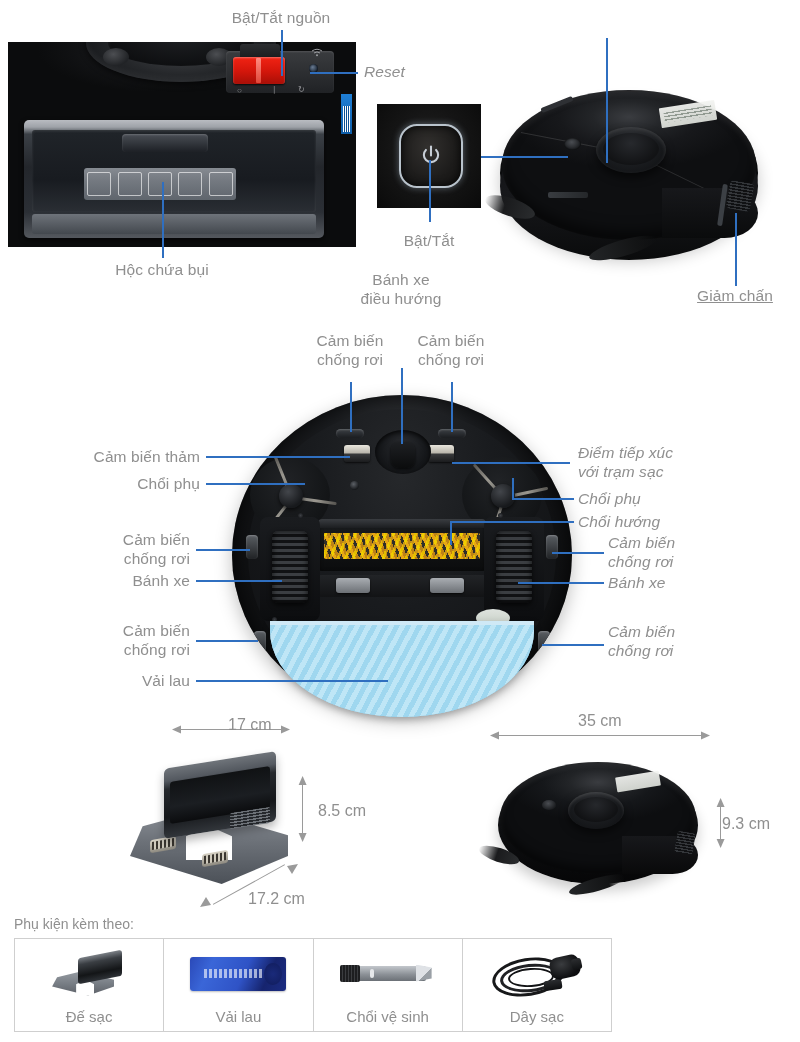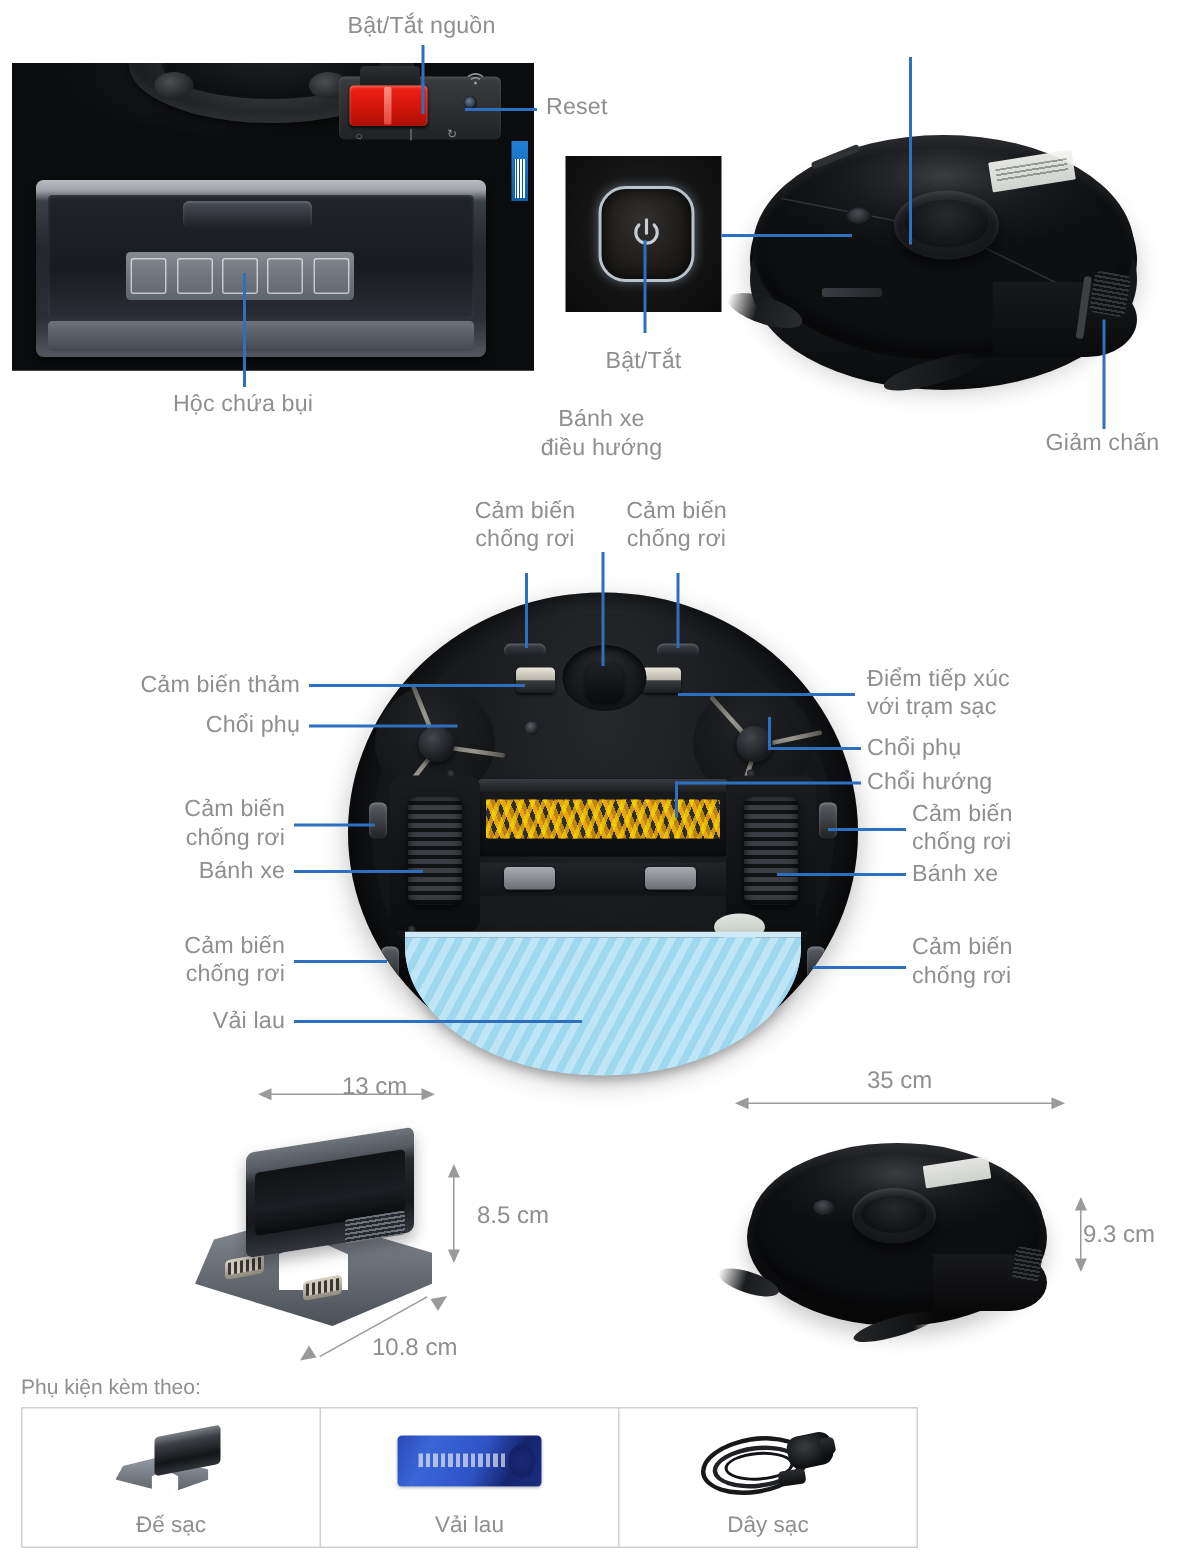--- a/index.html
+++ b/index.html
@@ -6,21 +6,21 @@
   body{
     width:800px;height:1042px;position:relative;overflow:hidden;
     font-family:"Liberation Sans","DejaVu Sans",sans-serif;
     color:#8c8c8c;
     -webkit-font-smoothing:antialiased;
   }
   .stage{position:absolute;left:0;top:0;width:800px;height:1042px;}
   .lbl{position:absolute;font-size:15.5px;line-height:19px;color:#8f8f8f;white-space:pre-line;letter-spacing:.1px;}
   .lbl.c{text-align:center;}
   .lbl.r{text-align:right;}
-  .lbl.l{text-align:left;}
+  .lbl.l{text-align:left;font-style:italic;}
   .ln{position:absolute;background:#2f6fc0;}
   .ln.v{width:1.6px;}
   .ln.h{height:1.6px;}
 
   
   .photo-bin{
     position:absolute;left:8px;top:42px;width:348px;height:205px;
     background:
       radial-gradient(ellipse 120px 42px at 150px 8px, #2b2c2e 0%, #121315 62%, #0b0c0d 100%),
       linear-gradient(180deg,#1a1b1d 0%,#141517 40%,#0e0f11 100%);
@@ -485,21 +485,21 @@
 
   <div class="ln h" style="left:552px;top:552px;width:52px;"></div>
 
   <div class="ln h" style="left:518px;top:582px;width:86px;"></div>
 
   <div class="ln h" style="left:542px;top:644px;width:62px;"></div>
 
   <div class="lbl c" style="left:211px;top:8px;width:140px;">Bật/Tắt nguồn</div>
   <div class="lbl l" style="left:364px;top:62px;width:80px;">Reset</div>
   <div class="lbl c" style="left:379px;top:231px;width:100px;">Bật/Tắt</div>
-  <div class="lbl c" style="left:680px;top:286px;width:110px;">Giảm chấn</div>
+  <div class="lbl c" style="left:680px;top:286px;width:110px;text-decoration:underline;">Giảm chấn</div>
   <div class="lbl c" style="left:92px;top:260px;width:140px;">Hộc chứa bụi</div>
 
   <div class="lbl c" style="left:341px;top:270px;width:120px;">Bánh xe
 điều hướng</div>
   <div class="lbl c" style="left:294px;top:331px;width:112px;">Cảm biến
 chống rơi</div>
   <div class="lbl c" style="left:395px;top:331px;width:112px;">Cảm biến
 chống rơi</div>
 
   <div class="lbl r" style="left:56px;top:447px;width:144px;">Cảm biến thảm</div>
@@ -534,39 +534,39 @@
     <div class="dock-vent"></div>
   </div>
 
   <div class="dim" style="left:172px;top:722px;width:118px;height:18px;">
     <div class="bar h" style="left:6px;top:7px;width:106px;"></div>
     <svg width="118" height="18" style="position:absolute;left:0;top:0;">
       <path d="M0 7.5 L9 3.5 L9 11.5 Z" fill="#9a9a9a"></path>
       <path d="M118 7.5 L109 3.5 L109 11.5 Z" fill="#9a9a9a"></path>
     </svg>
   </div>
-  <div class="dimtext" style="left:228px;top:716px;">13 cm</div>
+  <div class="dimtext" style="left:228px;top:716px;">17 cm</div>
 
   <div class="dim" style="left:294px;top:776px;width:18px;height:66px;">
     <div class="bar v" style="left:8px;top:6px;height:54px;"></div>
     <svg width="18" height="66" style="position:absolute;left:0;top:0;">
       <path d="M8.6 0 L4.6 9 L12.6 9 Z" fill="#9a9a9a"></path>
       <path d="M8.6 66 L4.6 57 L12.6 57 Z" fill="#9a9a9a"></path>
     </svg>
   </div>
   <div class="dimtext" style="left:318px;top:802px;">8.5 cm</div>
 
   <div class="dim" style="left:200px;top:860px;width:98px;height:52px;">
     <div class="bar h" style="left:8px;top:24px;width:82px;transform:rotate(-29deg);"></div>
     <svg width="98" height="52" style="position:absolute;left:0;top:0;">
       <path d="M0 47 L11 45 L6 37 Z" fill="#9a9a9a"></path>
       <path d="M98 4 L87 6 L92 14 Z" fill="#9a9a9a"></path>
     </svg>
   </div>
-  <div class="dimtext" style="left:248px;top:890px;">10.8 cm</div>
+  <div class="dimtext" style="left:248px;top:890px;">17.2 cm</div>
 
   <div class="robo-dim">
     <div class="rd-body"></div>
     <div class="rd-lid"></div>
     <div class="rd-label"></div>
     <div class="rd-bump"></div>
     <div class="rd-vent"></div>
     <div class="rd-pwr"></div>
     <div class="rd-turret"></div>
     <div class="rd-brush a"></div>
@@ -605,20 +605,31 @@
       <div class="acc-name">Đế sạc</div>
     </div>
 
     <div class="acc-cell">
       <div class="acc-art">
         <div class="mini-cloth"></div>
       </div>
       <div class="acc-name">Vải lau</div>
     </div>
 
+    <div class="acc-cell">
+      <div class="acc-art">
+        <div class="mini-brush">
+          <div class="mb-handle"></div>
+          <div class="mb-blade"></div>
+          <div class="mb-bristle"></div>
+          <div class="mb-slot"></div>
+        </div>
+      </div>
+      <div class="acc-name">Chổi vệ sinh</div>
+    </div>
 
     <div class="acc-cell">
       <div class="acc-art">
         <div class="mini-cord">
           <div class="mc-coil"></div>
           <div class="mc-coil2"></div>
           <div class="mc-coil3"></div>
           <div class="mc-end"></div>
           <div class="mc-plug"></div>
         </div>

